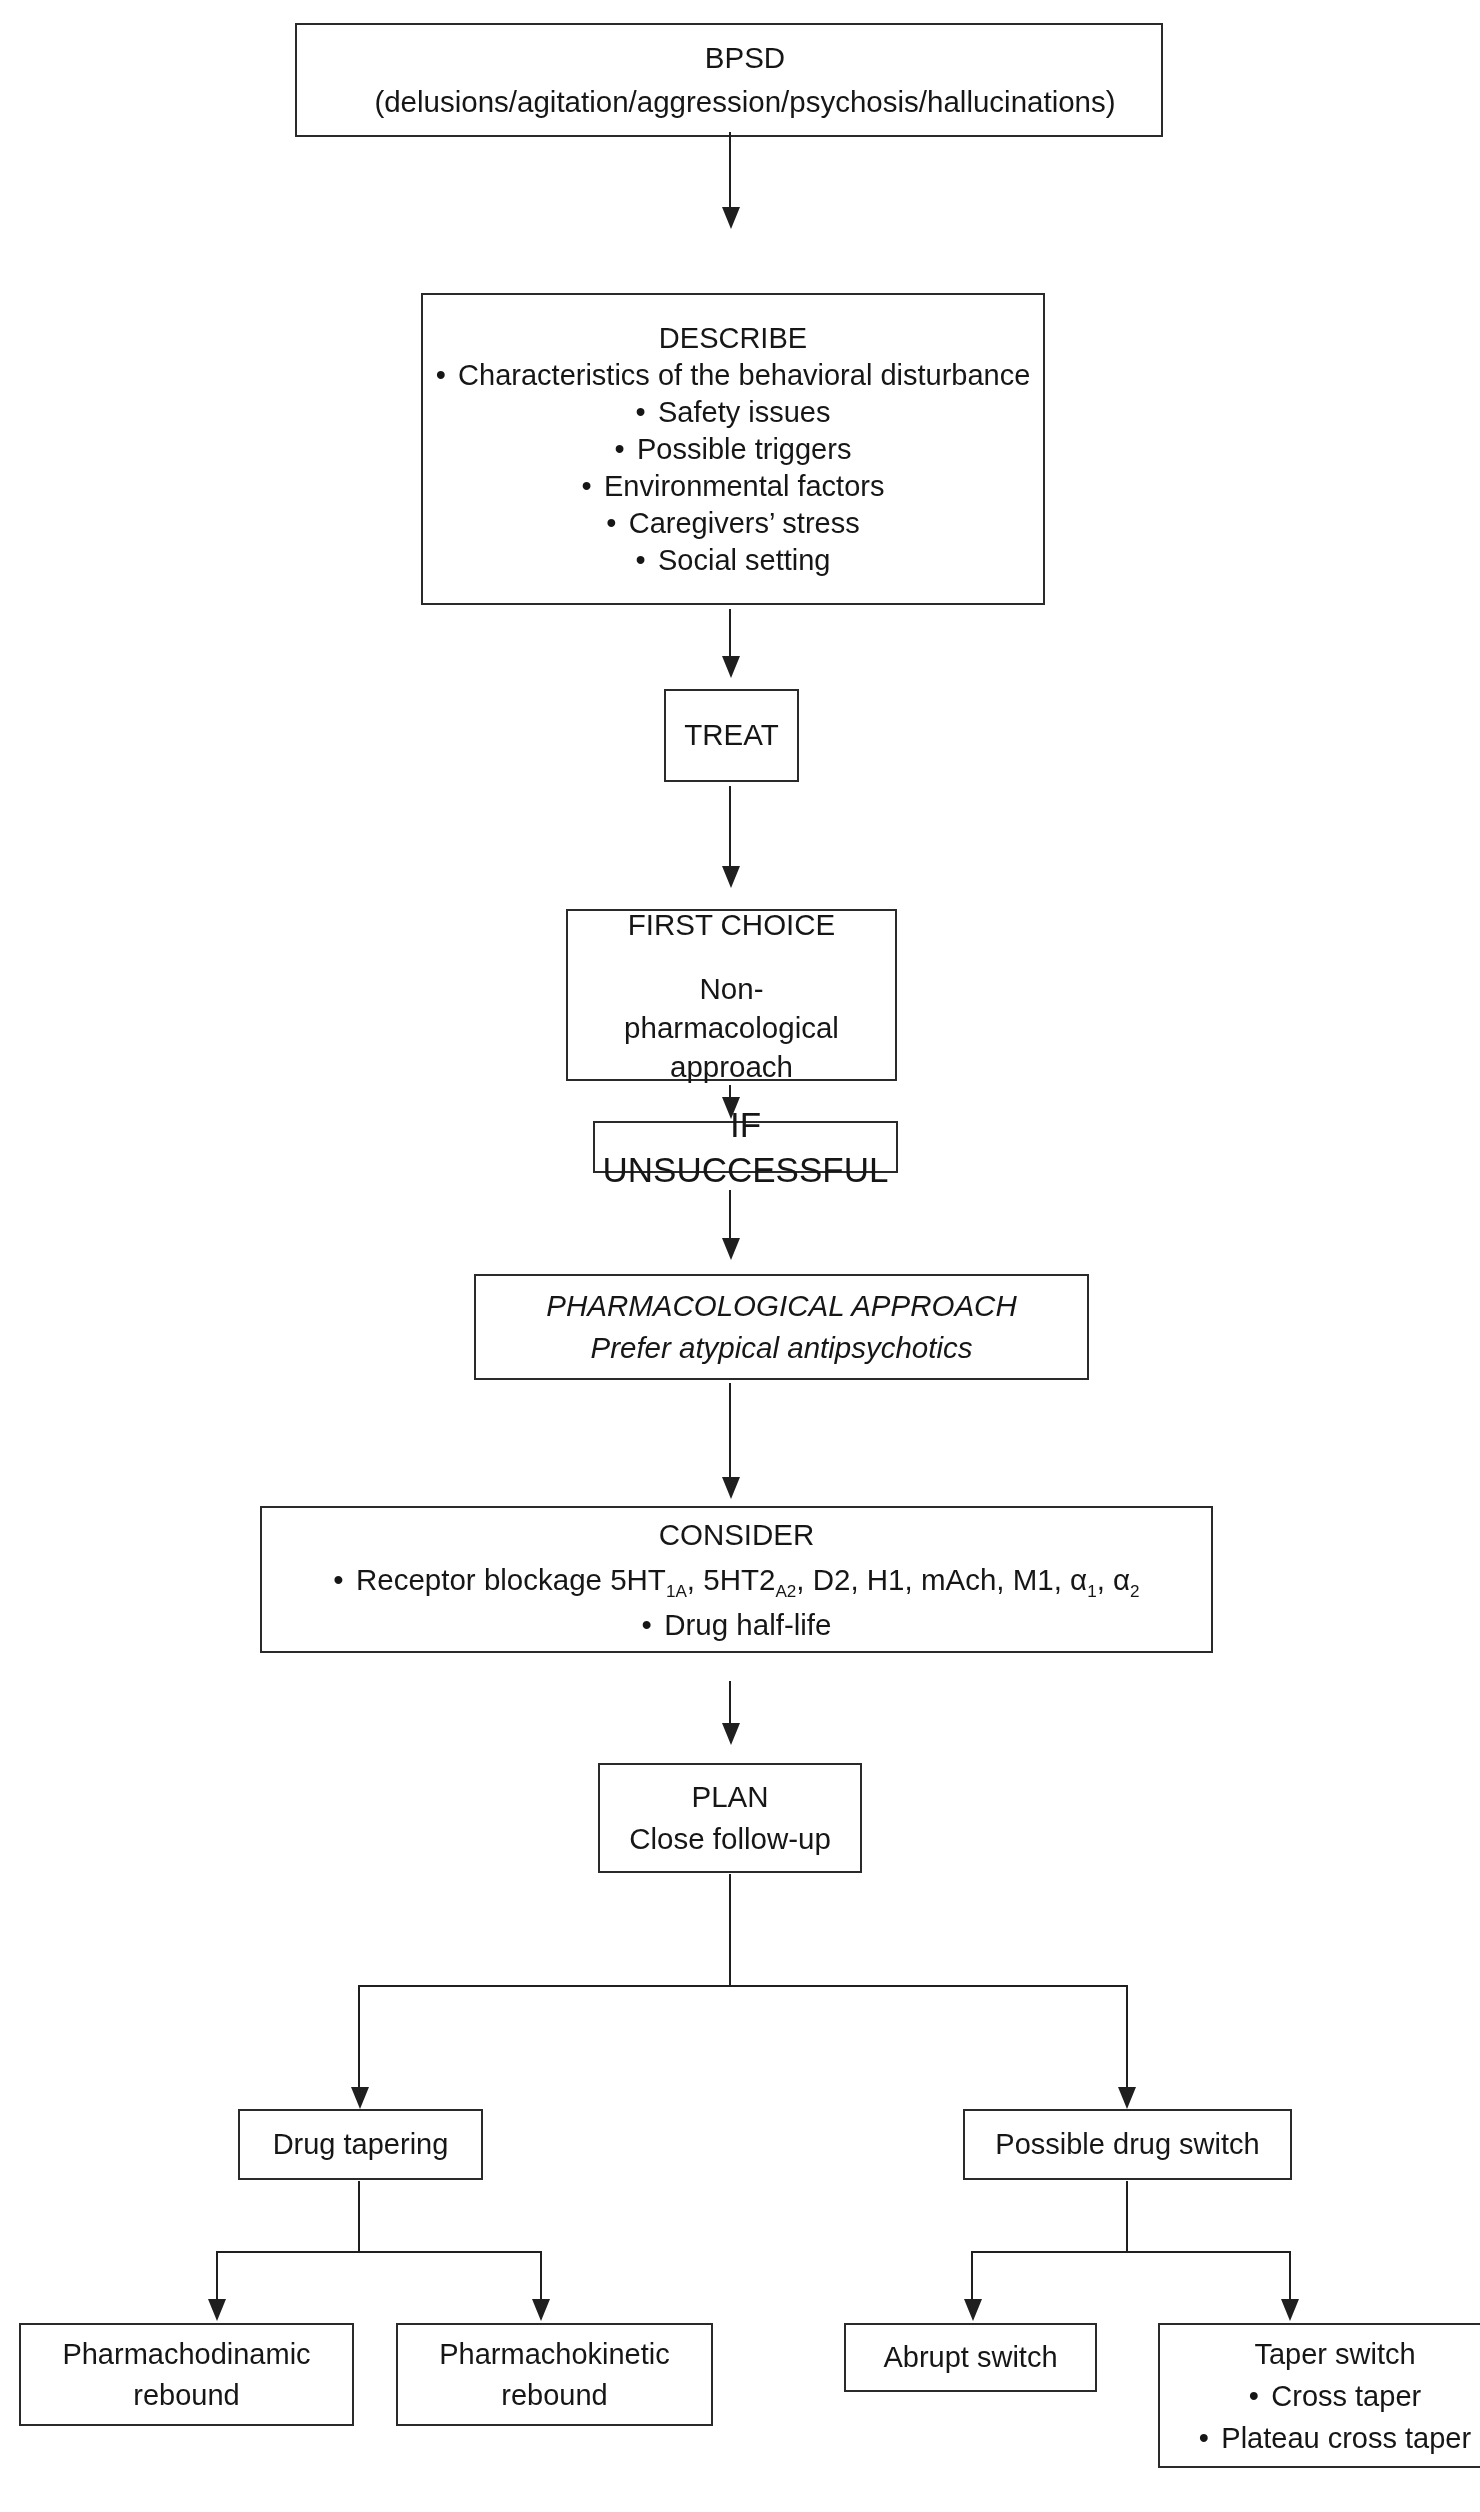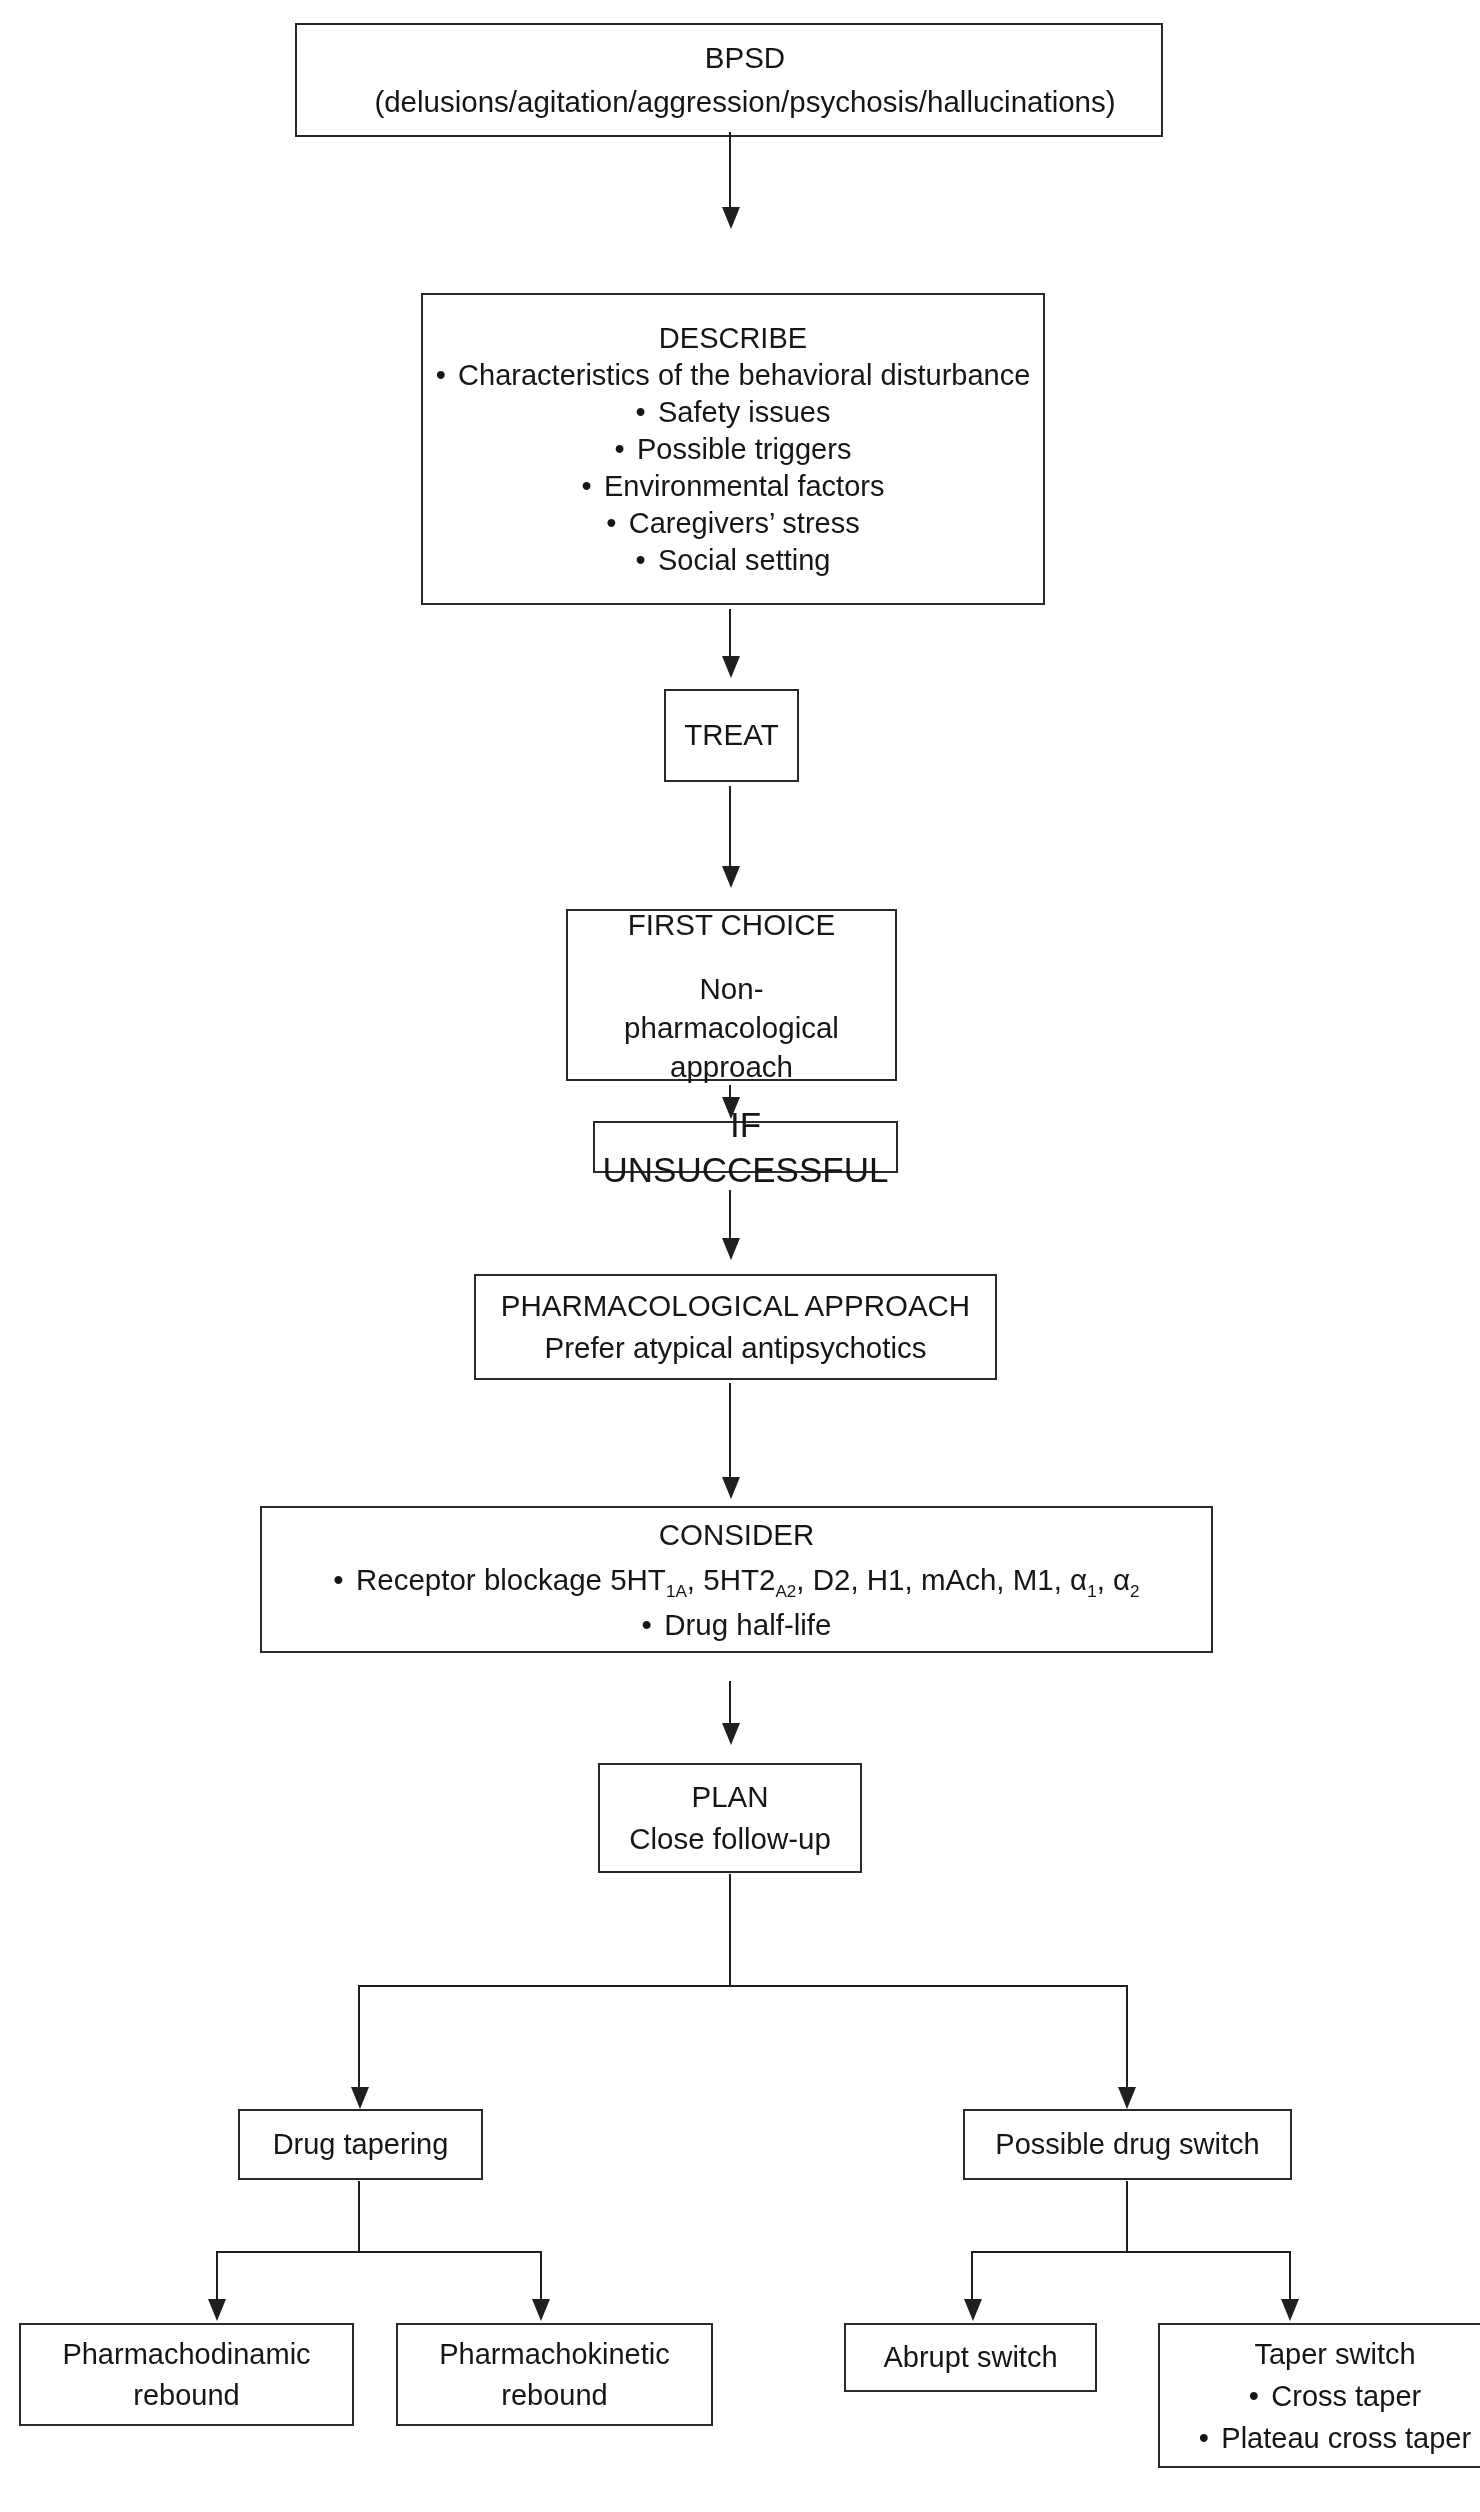--- a/index.html
+++ b/index.html
@@ -25,21 +25,21 @@
   .bullet{margin-right:12.3px;}
   .bullet-text{text-align:left;}
   sub{font-size:0.58em;line-height:0;}
 
   
   .n-bpsd{left:295px;top:23px;width:868px;height:114px;line-height:44px;padding-left:32px;}
   .n-describe{left:421px;top:293px;width:624px;height:312px;font-size:29px;line-height:37px;padding:2.7px 6.9px;}
   .n-treat{left:664px;top:689px;width:135px;height:93px;}
   .n-first{left:566px;top:909px;width:331px;height:172px;line-height:39px;gap:25px;}
   .n-ifuns{left:579px;top:1121px;width:305px;height:52px;font-size:35px;margin-left:14px;}
-  .n-pharm{left:474px;top:1274px;width:523px;height:106px;line-height:42px;}
+  .n-pharm{left:474px;top:1274px;width:615px;height:106px;line-height:42px;font-style:italic;}
   .n-consider{left:260px;top:1506px;width:953px;height:147px;line-height:45px;}
   .n-plan{left:598px;top:1763px;width:264px;height:110px;line-height:42px;}
   .n-tapering{left:238px;top:2109px;width:245px;height:71px;font-size:29px;}
   .n-switch{left:963px;top:2109px;width:329px;height:71px;font-size:29px;}
   .n-pdyn{left:19px;top:2323px;width:335px;height:103px;font-size:29px;line-height:41px;padding:0 15px;}
   .n-pkin{left:396px;top:2323px;width:317px;height:103px;font-size:29px;line-height:41px;padding:0 6.9px;justify-content:center;}
   .n-abrupt{left:844px;top:2323px;width:253px;height:69px;font-size:29px;}
   .n-taper{left:1158px;top:2323px;width:354px;height:145px;font-size:29px;line-height:42px;}
 
   

